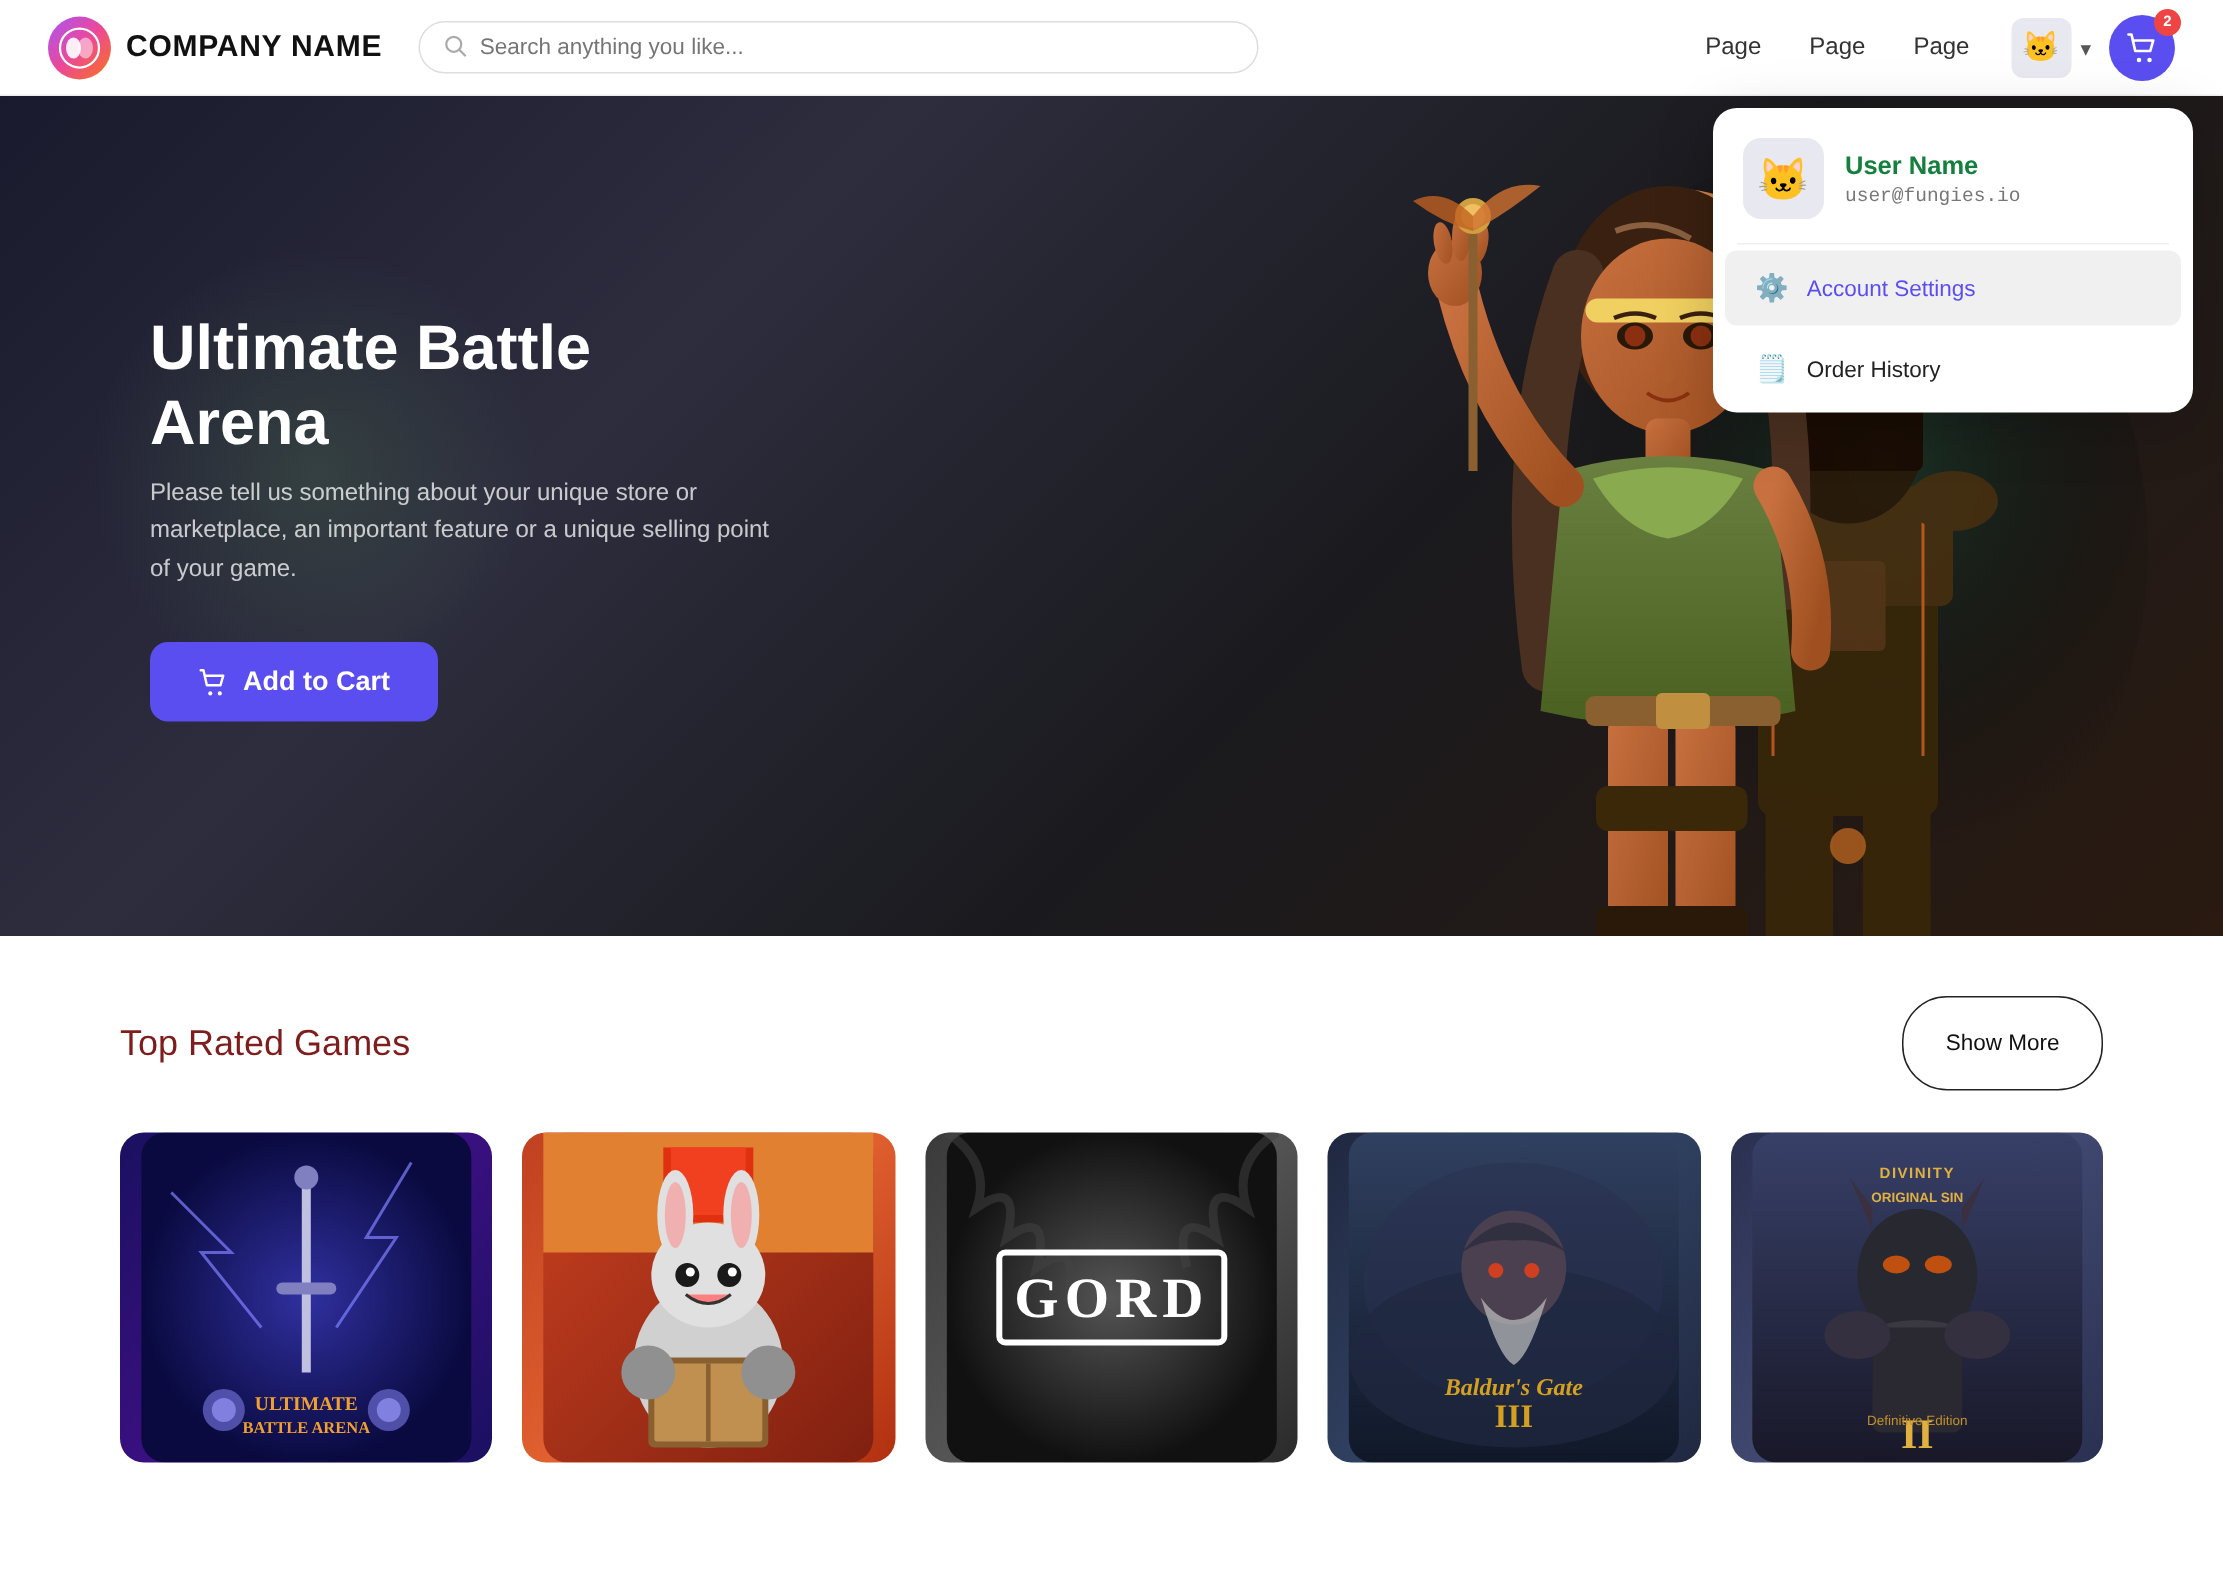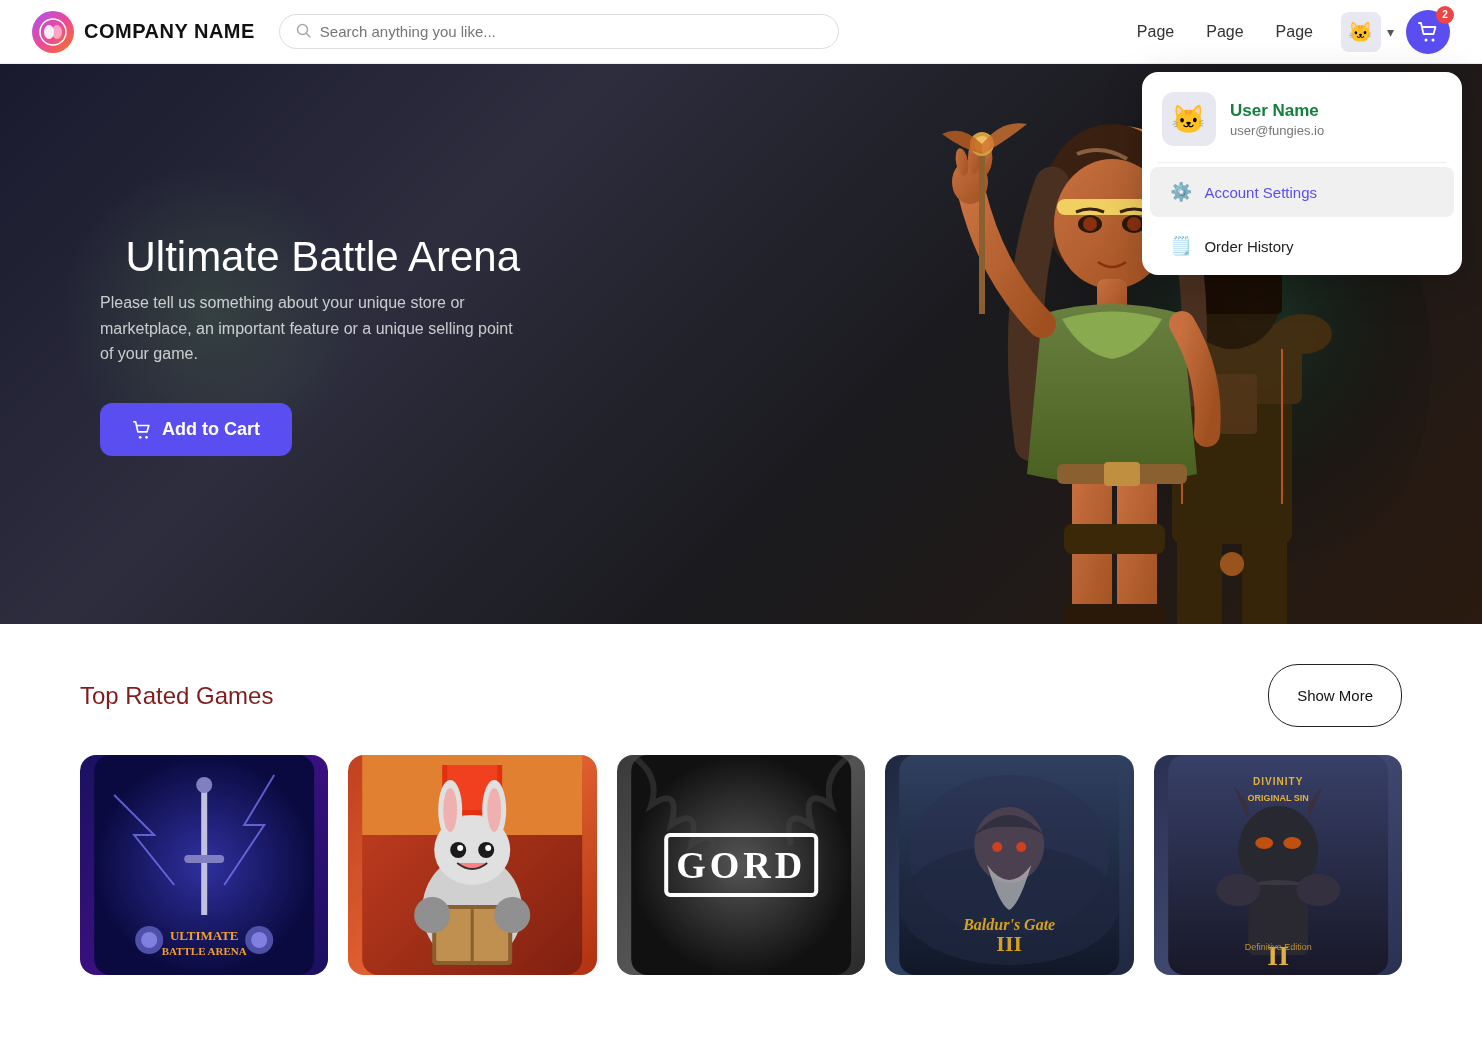--- a/index.html
+++ b/index.html
@@ -154,21 +154,21 @@
       border-radius: 12px;
       background: #e8e8f0;
       display: flex;
       align-items: center;
       justify-content: center;
       font-size: 28px;
       flex-shrink: 0;
     }
     .dropdown-user-info { display: flex; flex-direction: column; }
     .dropdown-username { font-weight: 700; font-size: 17px; color: #15803d; }
-    .dropdown-email { font-size: 13px; color: #777; margin-top: 2px; }
+    .dropdown-email { font-size: 13px; color: #777; margin-top: 2px; font-family: Liberation Mono, monospace; }
     .dropdown-divider { height: 1px; background: #eee; margin: 0 16px; }
     .dropdown-item {
       display: flex;
       align-items: center;
       gap: 12px;
       padding: 14px 20px;
       cursor: pointer;
       font-size: 15px;
       color: #222;
       border-radius: 8px;
@@ -215,25 +215,24 @@
       left: 60px;
     }
     .hero-content {
       position: relative;
       z-index: 2;
       padding: 0 100px;
       max-width: 620px;
     }
     .hero-title {
       font-size: 42px;
-      font-weight: 400;
+      font-weight: 700;
       color: #fff;
       line-height: 1.2;
       margin-bottom: 8px;
-      text-align: right;
     }
     .hero-desc {
       font-size: 16px;
       color: rgba(255,255,255,0.75);
       line-height: 1.6;
       margin-bottom: 36px;
     }
     .hero-btn {
       display: inline-flex;
       align-items: center;

